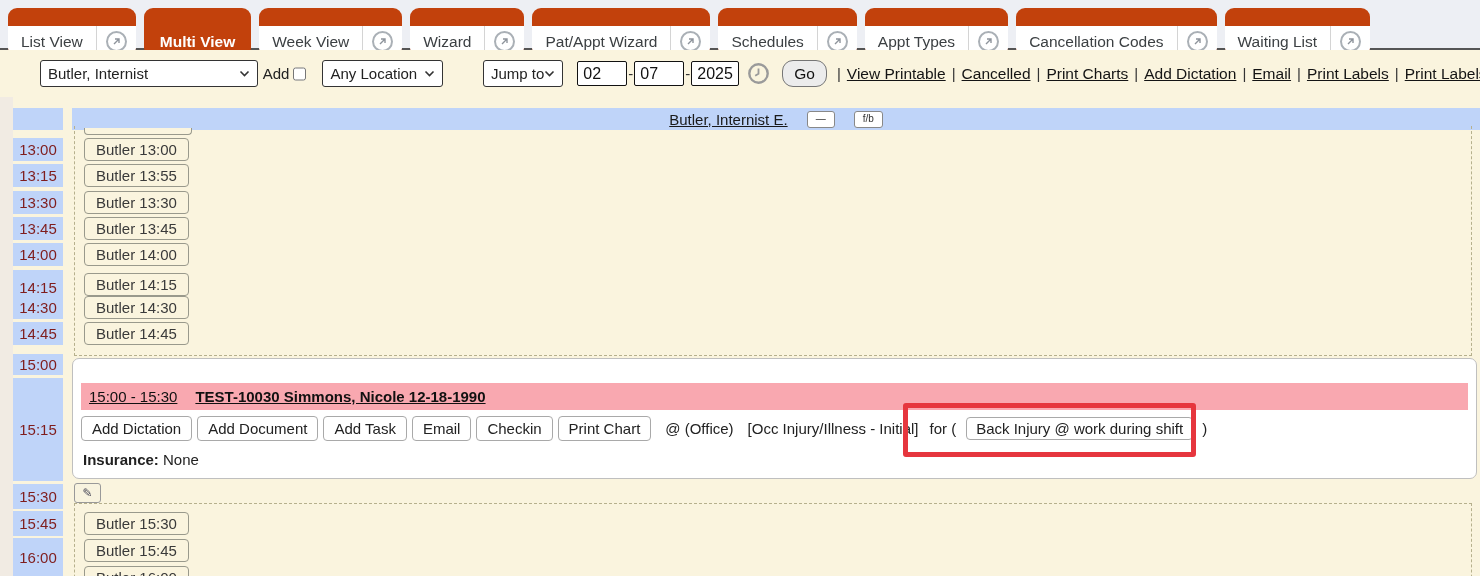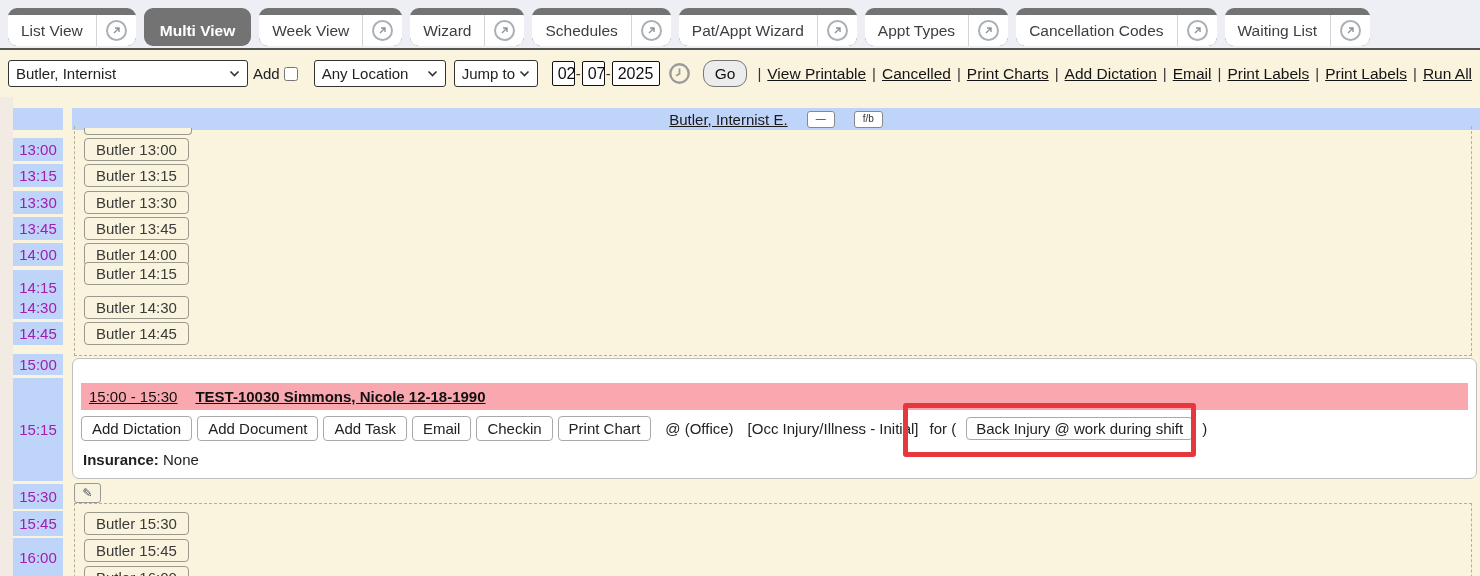--- a/index.html
+++ b/index.html
@@ -4,61 +4,61 @@
 <style>
   html,body{margin:0;padding:0;}
   body{width:1480px;height:576px;overflow:hidden;position:relative;
        font-family:"Liberation Sans","DejaVu Sans",sans-serif;background:#faf4de;font-size:15px;color:#222;}
   #page{position:absolute;inset:0;}
 
   
   .tabbar{position:absolute;left:0;top:0;width:1480px;height:50px;background:#edeff4;
           border-bottom:2px solid #555;box-sizing:border-box;display:flex;align-items:flex-start;
           gap:8px;padding:8px 0 0 8px;}
-  .tab{background:#737373;border-radius:9px;padding-top:7px;overflow:hidden;flex:0 0 auto;cursor:pointer;}
+  .tab{background:#c2410c;border-radius:9px;padding-top:18px;overflow:hidden;flex:0 0 auto;cursor:pointer;}
   .tab-inner{background:#fff;height:31px;display:flex;align-items:center;border-radius:0 0 8px 8px;}
   .tab-label{padding:0 13px;color:#3c4043;font-size:15.5px;white-space:nowrap;}
   .tab-sep{width:1px;align-self:stretch;background:#d4d4d4;}
   .launch-wrap{padding:0 9px;display:flex;align-items:center;}
   .launch-circle{width:21px;height:21px;border:2px solid #aab0b6;border-radius:50%;
                  display:flex;align-items:center;justify-content:center;box-sizing:border-box;}
   .tab.active .tab-inner{background:transparent;border-radius:0;}
   .tab.active .tab-label{color:#fff;font-weight:bold;padding:0 16px;}
 
   
   .toolbar{position:absolute;left:0;top:50px;width:1480px;height:47px;background:#faf4de;
            display:flex;align-items:center;padding-left:8px;box-sizing:border-box;white-space:nowrap;overflow:hidden;}
   .sel{height:27px;background:#fff;border:1px solid #333;border-radius:3px;display:inline-flex;
-       align-items:center;justify-content:space-between;padding:0 7px;box-sizing:border-box;cursor:pointer;}
+       align-items:center;justify-content:space-between;padding:0 7px;box-sizing:border-box;cursor:pointer;margin-left:32px;}
   .sel span{overflow:hidden;text-overflow:clip;}
   .sel-provider{width:240px;margin-right:5px;}
   .sel-location{width:132px;margin:0 8px 0 10px;}
   .sel-jump{width:84px;margin-right:14px;}
   .add-label{margin:0 4px 0 0;text-align:right;}
   .add-check{width:14px;height:14px;margin:0 6px 0 0;}
   .date-in{height:25px;border:1px solid #111;border-radius:2px;background:#fff;font-size:16px;
            font-family:inherit;padding:0 0 0 5px;box-sizing:border-box;color:#111;}
-  .d-m,.d-d{width:23px;} .d-y{width:48px;}
+  .d-m,.d-d{width:50px;} .d-y{width:48px;}
   .date-dash{margin:0 1px;color:#333;}
   .clock{margin:0 12px 0 8px;display:flex;align-items:center;}
   .go-btn{height:27px;padding:0 11px;background:#ececec;border:1px solid #767676;border-radius:11px;
           font-size:15.5px;font-family:inherit;color:#111;cursor:pointer;}
   .links{display:inline-flex;align-items:center;margin-left:4px;overflow:hidden;}
   .tlink{text-decoration:underline;color:#141414;font-size:15.5px;cursor:pointer;}
   .lsep{margin:0 6px;color:#333;}
 
   
   .gutter{position:absolute;left:0;top:97px;width:13px;height:479px;background:#f1ebe3;}
   .corner-cell{position:absolute;left:13px;top:108px;width:50px;height:22px;background:#bfd4f9;}
   .col-header{position:absolute;left:72px;top:108px;width:1408px;height:22px;background:#bfd4f9;
               display:flex;align-items:center;justify-content:center;gap:19px;}
   .col-header-title{text-decoration:underline;color:#1a1a1a;cursor:pointer;}
   .hdr-btn{height:17px;background:#fff;border:1px solid #888;border-radius:3px;font-size:10px;
            font-family:inherit;line-height:14px;padding:0 8px;color:#333;cursor:pointer;}
-  .time-cell{position:absolute;left:13px;width:50px;background:#bfd4f9;color:#a21caf;
+  .time-cell{position:absolute;left:13px;width:50px;background:#bfd4f9;color:#7f1d1d;
              display:flex;align-items:center;justify-content:center;font-size:15px;}
   .dashed-upper{position:absolute;left:74px;top:126px;width:1398px;height:230px;box-sizing:border-box;
                 border:1px dashed #b6b08d;border-top:none;}
   .dashed-lower{position:absolute;left:74px;top:503px;width:1398px;height:90px;box-sizing:border-box;
                 border:1px dashed #b6b08d;border-bottom:none;}
   .slot-btn{position:absolute;left:84px;height:23px;background:#faf4de;border:1px solid #99998c;
             border-radius:4px;box-sizing:border-box;display:flex;align-items:center;
             padding:0 11px;color:#3a3a3a;font-size:15px;cursor:pointer;white-space:nowrap;}
   .slot-partial{position:absolute;left:84px;top:128px;width:108px;height:7px;background:#faf4de;
                 border:1px solid #99998c;border-top:none;border-radius:0 0 4px 4px;box-sizing:border-box;}
@@ -131,34 +131,34 @@
             <span class="launch-circle">
               <svg width="11" height="11" viewBox="0 0 11 11">
                 <path d="M3 8 L8 3 M4 3 H8 V7" fill="none" stroke="#8d939b" stroke-width="1.4"></path>
               </svg>
             </span>
           </span>
         </div>
       </div>
       <div class="tab">
         <div class="tab-inner">
+          <span class="tab-label">Pat/Appt Wizard</span>
+          <span class="tab-sep"></span>
+          <span class="launch-wrap">
+            <span class="launch-circle">
+              <svg width="11" height="11" viewBox="0 0 11 11">
+                <path d="M3 8 L8 3 M4 3 H8 V7" fill="none" stroke="#8d939b" stroke-width="1.4"></path>
+              </svg>
+            </span>
+          </span>
+        </div>
+      </div>
+      <div class="tab">
+        <div class="tab-inner">
           <span class="tab-label">Schedules</span>
-          <span class="tab-sep"></span>
-          <span class="launch-wrap">
-            <span class="launch-circle">
-              <svg width="11" height="11" viewBox="0 0 11 11">
-                <path d="M3 8 L8 3 M4 3 H8 V7" fill="none" stroke="#8d939b" stroke-width="1.4"></path>
-              </svg>
-            </span>
-          </span>
-        </div>
-      </div>
-      <div class="tab">
-        <div class="tab-inner">
-          <span class="tab-label">Pat/Appt Wizard</span>
           <span class="tab-sep"></span>
           <span class="launch-wrap">
             <span class="launch-circle">
               <svg width="11" height="11" viewBox="0 0 11 11">
                 <path d="M3 8 L8 3 M4 3 H8 V7" fill="none" stroke="#8d939b" stroke-width="1.4"></path>
               </svg>
             </span>
           </span>
         </div>
       </div>
@@ -278,25 +278,25 @@
       <div class="time-cell" style="top: 296px; height: 23px;">14:30</div>
       <div class="time-cell" style="top: 322px; height: 23px;">14:45</div>
       <div class="time-cell" style="top: 354px; height: 21px;">15:00</div>
       <div class="time-cell" style="top: 378px; height: 103px;">15:15</div>
       <div class="time-cell" style="top: 484px; height: 25px;">15:30</div>
       <div class="time-cell" style="top: 511px; height: 25px;">15:45</div>
       <div class="time-cell" style="top: 538px; height: 38px;">16:00</div>
     </div>
   <div id="slot-layer">
       <div class="slot-btn" style="top: 138px;">Butler 13:00</div>
-      <div class="slot-btn" style="top: 164px;">Butler 13:15</div>
+      <div class="slot-btn" style="top: 164px;">Butler 13:55</div>
       <div class="slot-btn" style="top: 191px;">Butler 13:30</div>
       <div class="slot-btn" style="top: 217px;">Butler 13:45</div>
       <div class="slot-btn" style="top: 243px;">Butler 14:00</div>
-      <div class="slot-btn" style="top: 262px;">Butler 14:15</div>
+      <div class="slot-btn" style="top: 273px;">Butler 14:15</div>
       <div class="slot-btn" style="top: 296px;">Butler 14:30</div>
       <div class="slot-btn" style="top: 322px;">Butler 14:45</div>
       <div class="slot-btn" style="top: 512px;">Butler 15:30</div>
       <div class="slot-btn" style="top: 539px;">Butler 15:45</div>
       <div class="slot-btn" style="top: 566px;">Butler 16:00</div>
     </div>
 
   <div class="appt-panel">
     <div class="appt-pink">
       <span class="appt-time">15:00 - 15:30</span>

